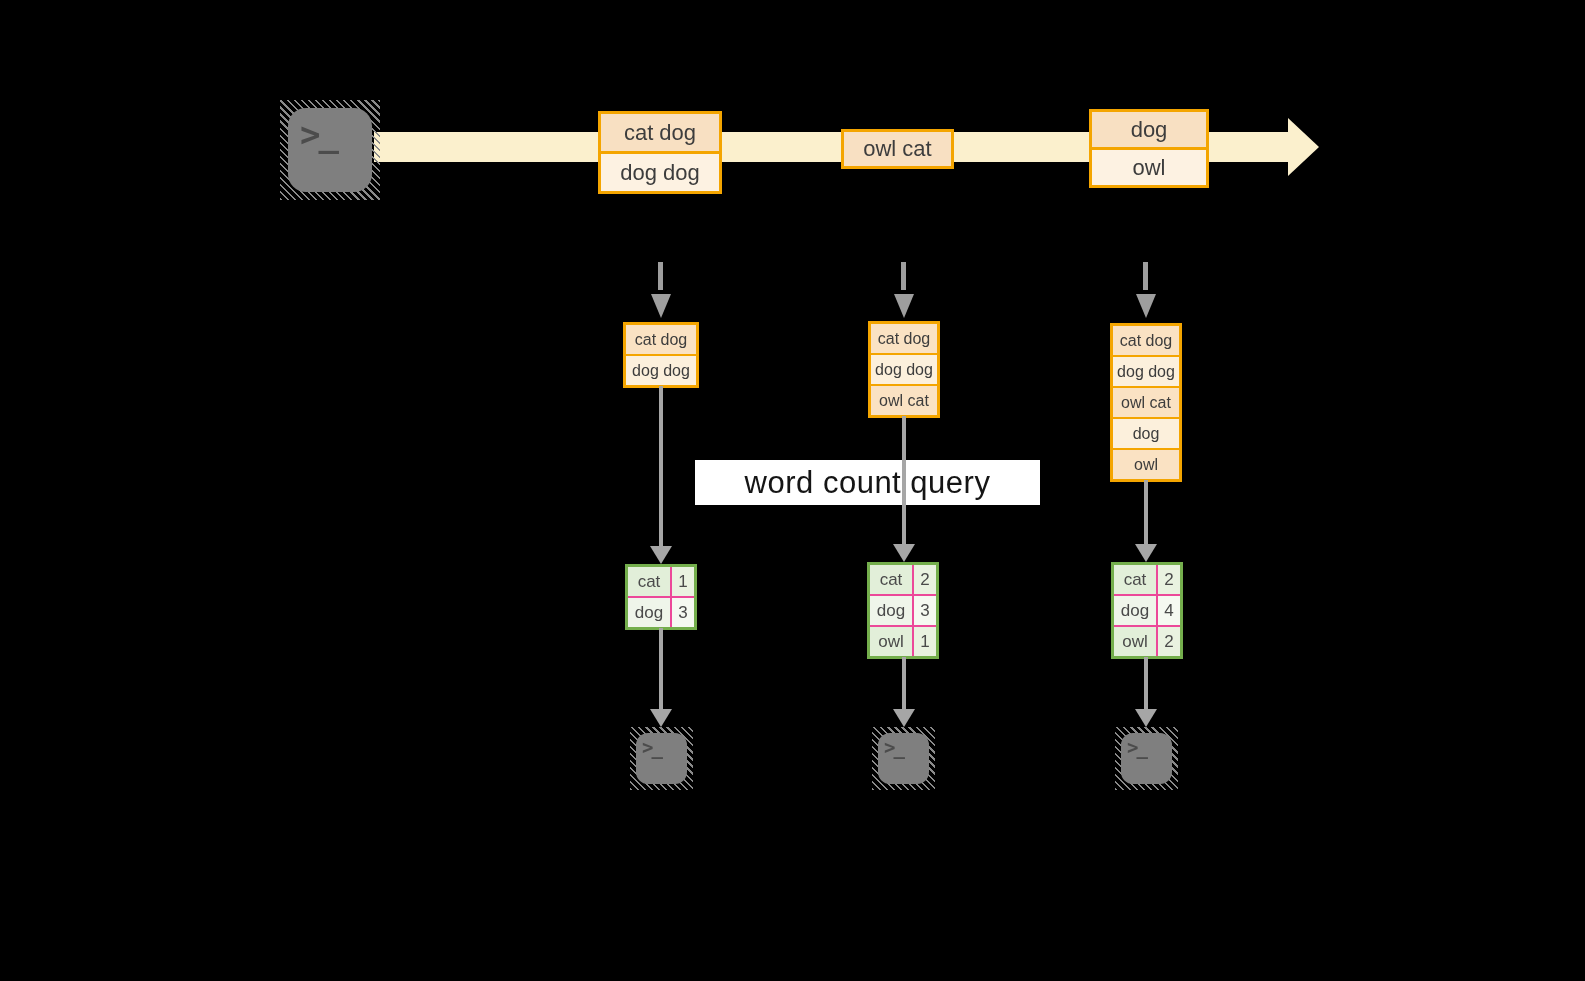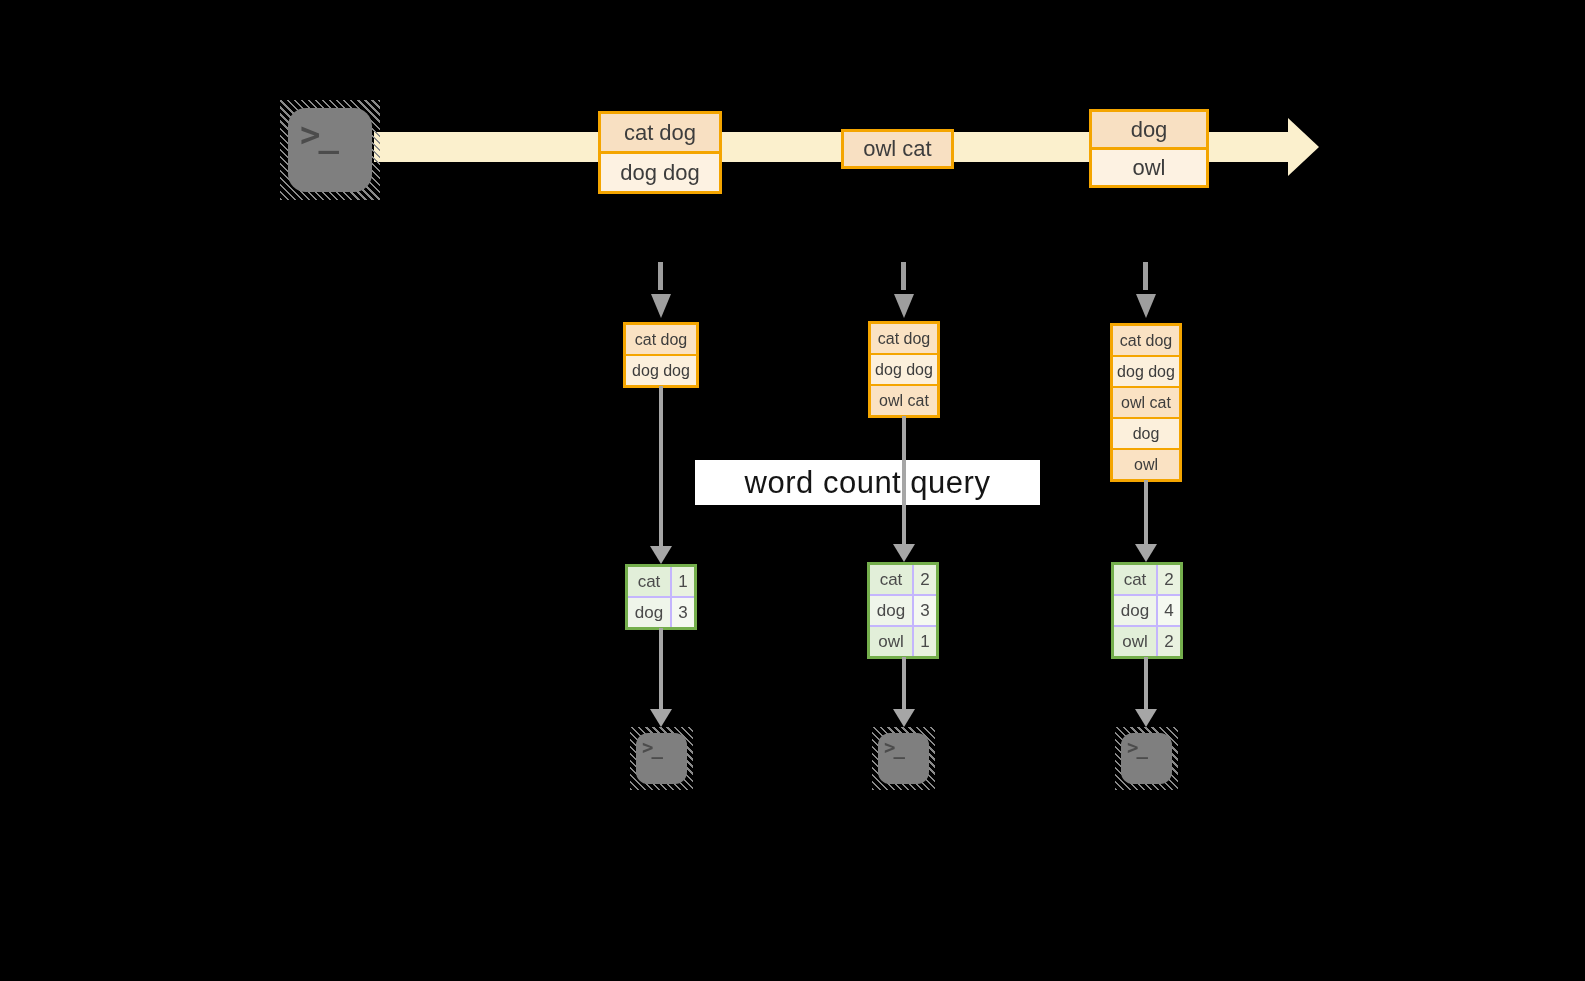--- a/index.html
+++ b/index.html
@@ -42,21 +42,21 @@
   .shaft{width:4px;background:#A6A6A6;z-index:2;}
   .shead{width:0;height:0;border-left:11px solid transparent;
          border-right:11px solid transparent;border-top:18px solid #A6A6A6;z-index:2;}
 
   
   .qlabel{background:#FFFFFF;display:flex;align-items:center;justify-content:center;z-index:1;}
   .qlabel span{position:relative;z-index:3;font-size:31px;font-weight:300;color:#151515;
       letter-spacing:0.5px;}
 
   
-  .gtable{border:3px solid #74AE4C;background:#c4b5fd;display:grid;
+  .gtable{border:3px solid #74AE4C;background:#ec4899;display:grid;
           grid-template-columns:42px 22px;grid-auto-rows:29px;gap:2px;}
   .gcell{display:flex;align-items:center;justify-content:center;font-size:17px;color:#4A4A4A;}
   .gdark{background:#E2EFD9;}
   .gdarkv{background:#E9F2E0;}
   .glight{background:#EFF5EA;}
   .glightv{background:#F5F9F1;}
 </style>
 </head>
 <body>
 

